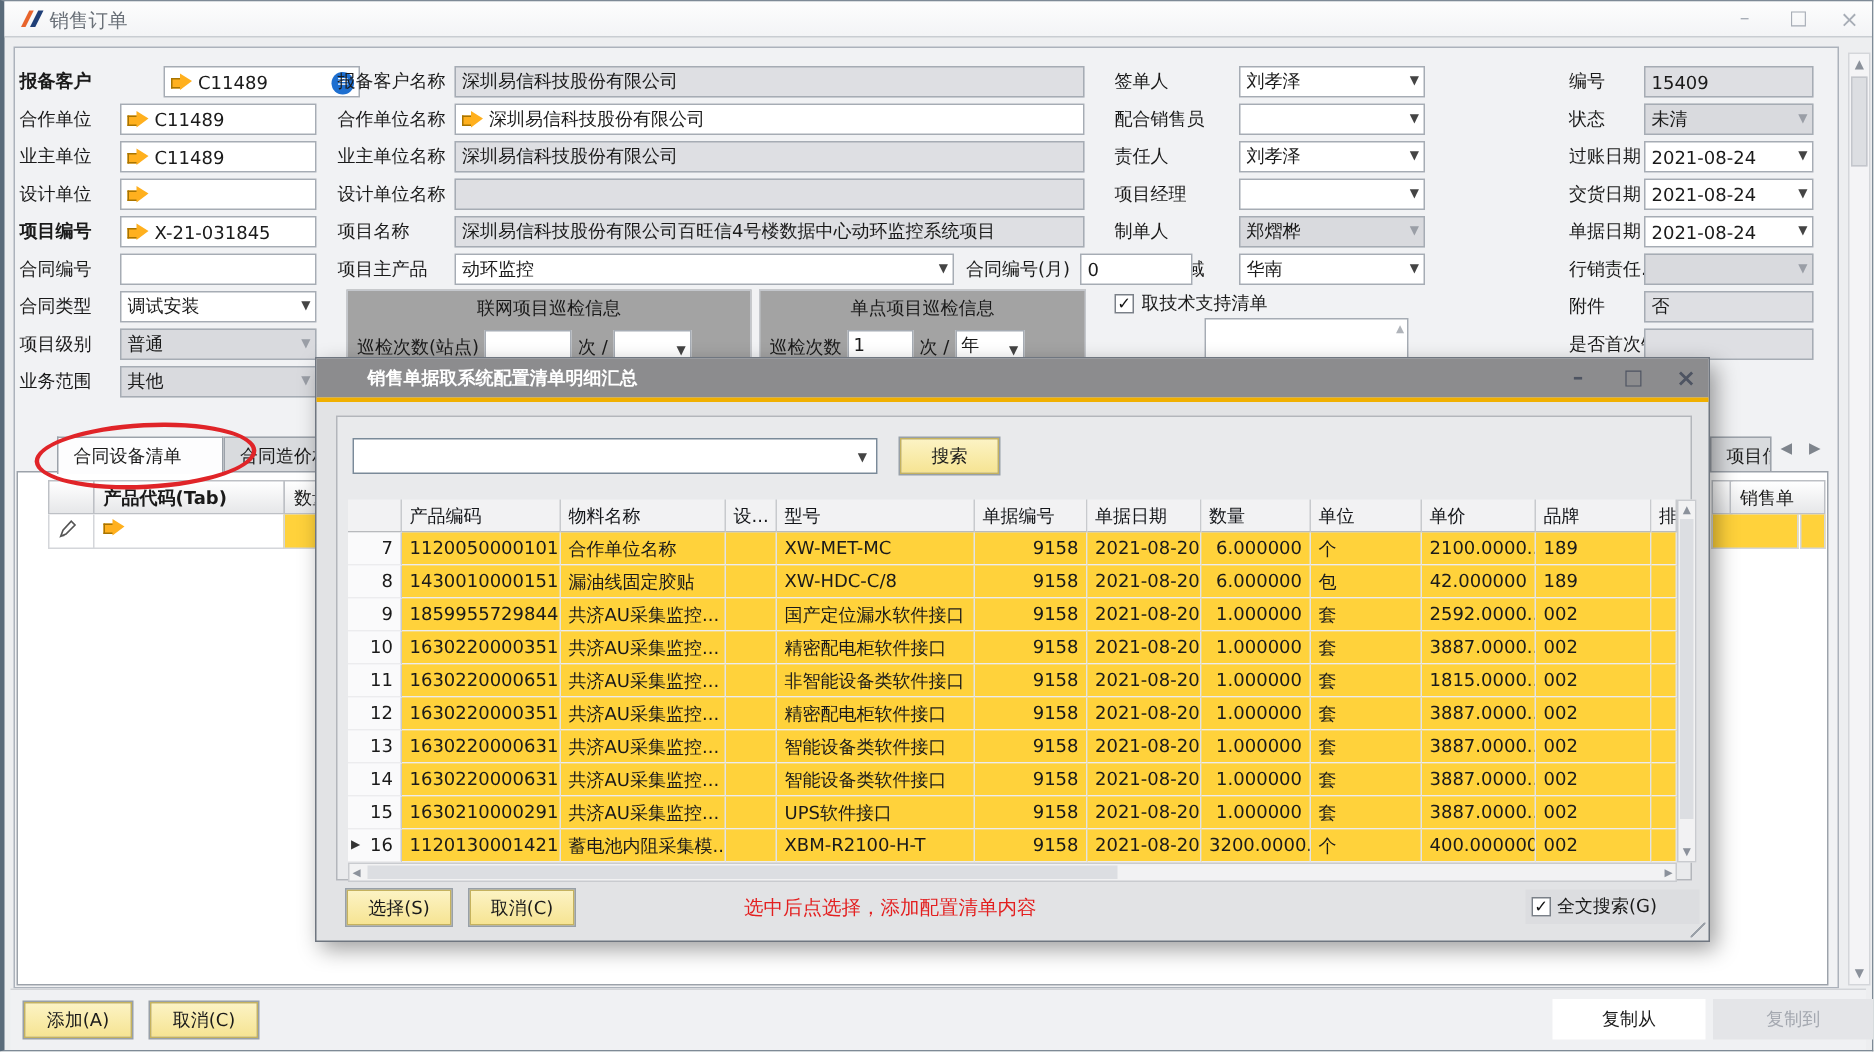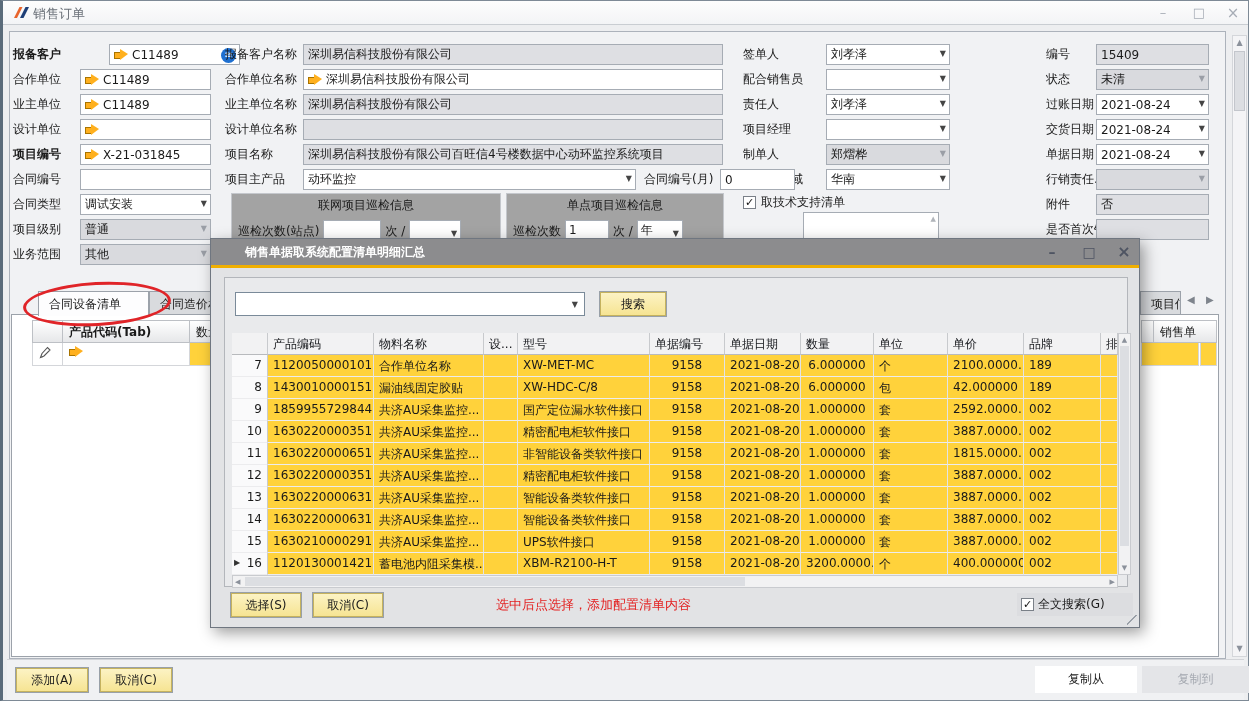--- a/index.html
+++ b/index.html
@@ -69,21 +69,21 @@
   .dlg-accent { position:absolute; left:0; top:26px; right:0; height:3px; background:#F0AF00; }
   .dlg-inner { position:absolute; left:13px; top:38px; width:904px; height:310px; background:#E9EAEC; border:1px solid #B3B6BB; }
   .combo { position:absolute; left:10px; top:14px; width:350px; height:24px; background:#fff; border:1px solid #7A8A99; }
   .combo .darrow { top:7px; right:6px; }
   .searchbtn { left:375px; top:14px; width:66px; }
   .dtable { position:absolute; left:7px; top:55px; width:886px; }
   .drow { display:flex; height:22px; }
   .dcell { flex:none; border-right:1px solid #E2E3E5; border-bottom:1px solid #ECECEE; padding:3px 5px 0; overflow:hidden; white-space:nowrap; background:#FFD23B; }
   .drow.head .dcell { background:#F2F2F3; border-right:1px solid #C8CACD; border-bottom:1px solid #B8BABD; color:#14161a; }
   .dcell.num { background:#FAFAFB; border-right:1px solid #C8CACD; text-align:right; position:relative; }
-  .dcell.r { text-align:center; }
+  .dcell.r { text-align:right; }
   .rowmarker { position:absolute; left:2px; top:5px; font-size:8px; color:#333; }
   .dvscroll { position:absolute; left:893px; top:55px; width:13px; height:242px; background:#F2F2F3; border:1px solid #C9CBCF; font-size:7px; color:#8B919B; text-align:center; }
   .dvscroll .up { display:block; height:12px; line-height:12px; }
   .dvscroll .dn { position:absolute; bottom:0; left:0; right:0; height:12px; line-height:12px; }
   .dvscroll .th { display:block; margin:0 1px; height:200px; background:#DCDEE2; }
   .dhscroll { position:absolute; left:7px; top:297px; width:886px; height:13px; background:#F2F2F3; border:1px solid #C9CBCF; font-size:7px; color:#8B919B; }
   .dhscroll .lt { position:absolute; left:2px; top:2px; }
   .dhscroll .rt { position:absolute; right:2px; top:2px; }
   .dhscroll .th { position:absolute; left:12px; top:1px; width:500px; height:9px; background:#DCDEE2; }
   .dlg-hint { position:absolute; left:285px; top:357px; width:360px; color:#E31F1F; font-size:13px; }

